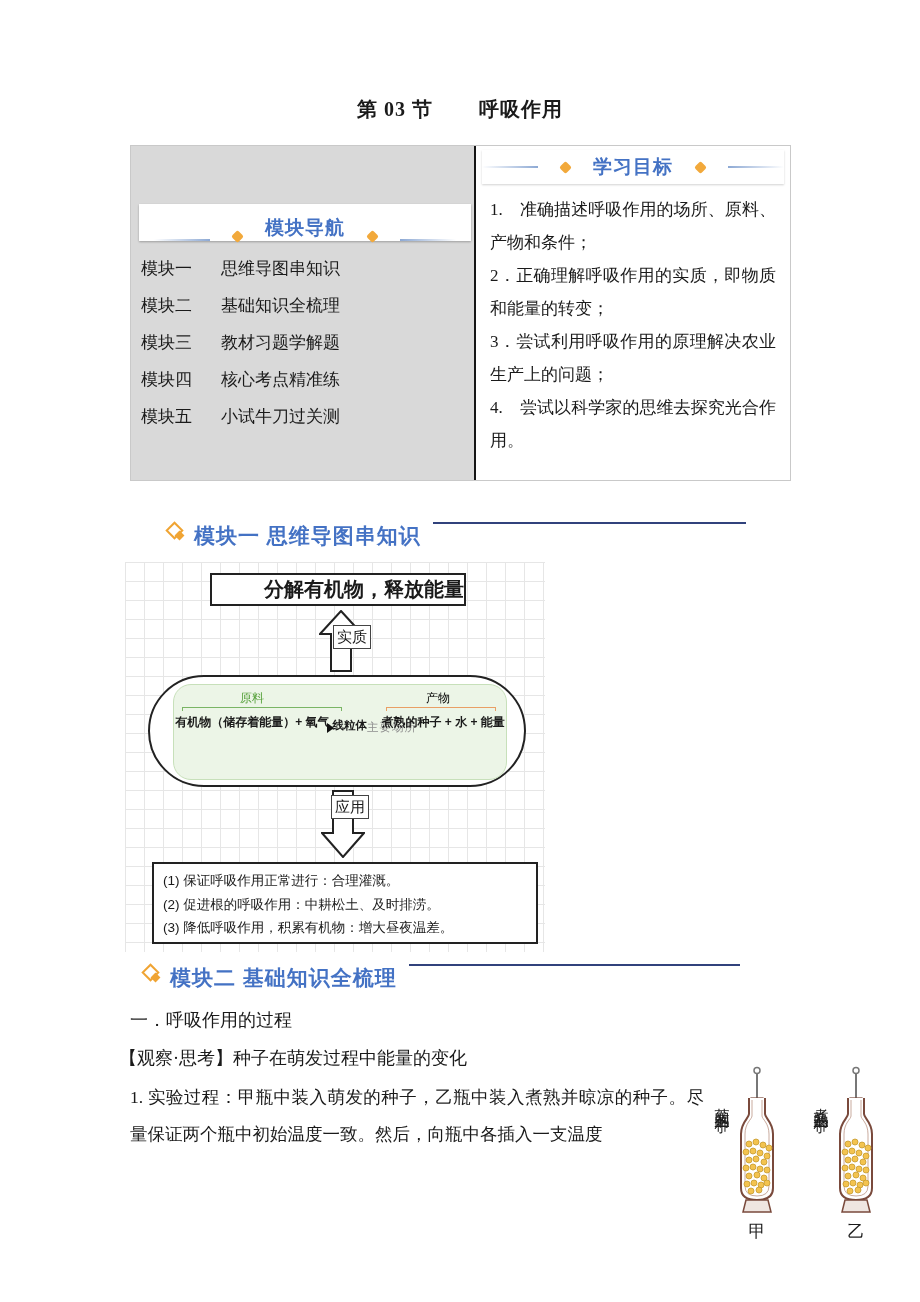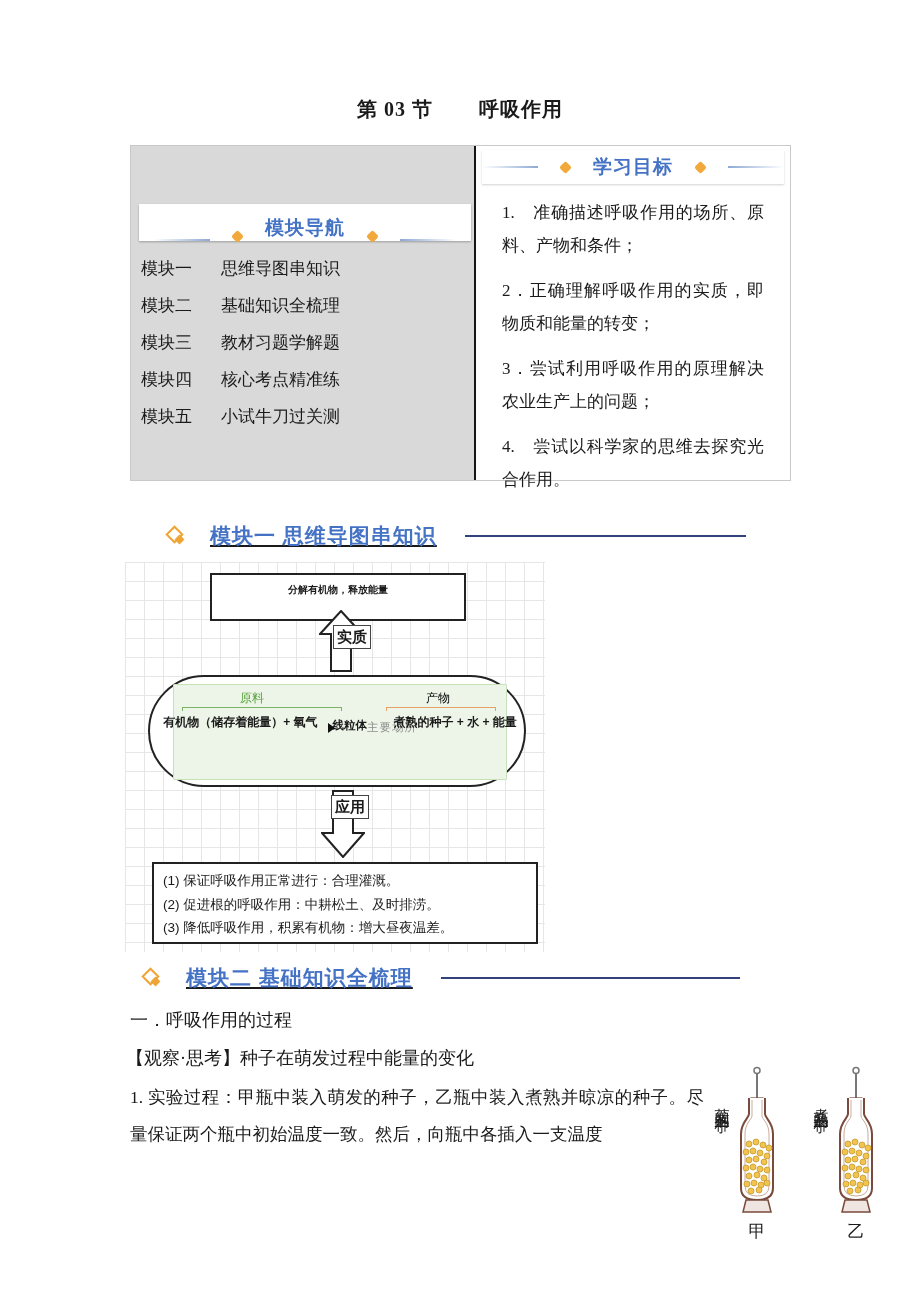--- a/index.html
+++ b/index.html
@@ -28,73 +28,73 @@
   .band-diamond { width:9px; height:9px; background:#f2a93b; border-radius:2px; transform:rotate(45deg); flex:0 0 auto; }
   .band-line { width:56px; height:2px; flex:0 0 auto; }
   .band-line.l { background:linear-gradient(90deg, rgba(141,169,212,0), #8da9d4); }
   .band-line.r { background:linear-gradient(270deg, rgba(141,169,212,0), #8da9d4); }
 
   .nav-list { position:absolute; left:10px; top:104px; right:6px; }
   .nav-item { display:flex; align-items:center; height:37px; font-size:17px; }
   .nav-label { width:80px; flex:0 0 auto; }
 
   .obj-list { margin-top:9px; font-size:17px; line-height:33px; text-align:justify; }
-  .obj-item { margin:12px; }
-
-  
-  .section-heading { position:absolute; display:flex; align-items:center; gap:24px;text-decoration:underline; }
+  .obj-item { margin:0; }
+
+  
+  .section-heading { position:absolute; display:flex; gap:8px; }
   .sec-icon { position:relative; width:20px; height:20px; flex:0 0 auto; }
   .sec-icon::before { content:""; position:absolute; left:2px; top:2px; width:9px; height:9px;
     border:2px solid #f0a433; transform:rotate(45deg); }
   .sec-icon::after { content:""; position:absolute; left:10px; top:10px; width:7px; height:7px;
     background:#f0a433; transform:rotate(45deg); }
   .sec-title { font-family:"Liberation Sans", sans-serif; font-weight:bold; font-size:21px;
     color:#4472c4; white-space:nowrap; letter-spacing:1px; }
   .sec-rule { flex:1; height:2px; background:#31427c; margin-left:4px; }
 
   
   .mindmap { position:absolute; left:125px; top:562px; width:420px; height:390px;
     font-family:"Liberation Sans", sans-serif;
     background-image: linear-gradient(#e6e6e6 1px, transparent 1px),
                       linear-gradient(90deg, #e6e6e6 1px, transparent 1px);
     background-size:19px 19px; }
-  .essence-box { position:absolute; left:85px; top:11px; width:256px; height:48px;
-    background:#fff; border:2px solid #222; text-align:center; line-height:29px;
-    font-weight:bold; font-size:10px; }
+  .essence-box { position:absolute; left:85px; top:11px; width:256px; height:33px;
+    background:#fff; border:2px solid #222; text-align:right; line-height:29px;
+    font-weight:bold; font-size:20px; }
   .block-arrow { position:absolute; }
-  .arrow-label { position:absolute; font-weight:bold; font-size:15px; background:#fff;
+  .arrow-label { position:absolute; font-weight:normal; font-size:15px; background:#fff;
     padding:0 3px; border:1px solid #444; line-height:22px; }
 
   .stadium { position:absolute; left:23px; top:113px; width:378px; height:112px;
     background:#fff; border:2px solid #222; border-radius:56px; }
   .gbox { position:absolute; left:23px; top:7px; width:334px; height:96px;
-    background:#ecf5e7; border:1px solid #c7e0ba; border-radius:1px; }
+    background:#ecf5e7; border:1px solid #c7e0ba; border-radius:18px; }
   .lab { position:absolute; top:6px; font-size:12px; line-height:14px; }
   .lab-raw { left:66px; color:#55a03a; }
   .lab-prod { left:252px; color:#000000; }
   .brace { position:absolute; top:22px; height:4px; border-top:1px solid; border-left:1px solid; border-right:1px solid; opacity:.75; }
   .brace-raw { left:8px; width:160px; border-color:#55a03a; }
   .brace-prod { left:212px; width:110px; border-color:#e8833a; }
   .equation { position:absolute; left:0; right:0; top:28px; display:flex;
-    justify-content:center; gap:15px; font-weight:bold; font-size:12px; }
+    justify-content:center; gap:3px; font-weight:bold; font-size:12px; }
   .eq-side { line-height:18px; white-space:nowrap; }
   .rxn { display:flex; flex-direction:row; align-items:center; width:46px; flex:0 0 auto; }
   .rxn-line { margin-top:8px; width:42px; height:2px; background:#111; position:relative; }
   .rxn-line::after { content:""; position:absolute; right:-2px; top:-4px;
     border-left:7px solid #111; border-top:5px solid transparent; border-bottom:5px solid transparent; }
   .rxn-cat { font-size:11.5px; font-weight:bold; margin-top:3px; white-space:nowrap; }
   .rxn-site { font-size:11.5px; font-weight:normal; color:#8f8f8f; margin-top:7px; white-space:nowrap; letter-spacing:1px; }
 
   .apps-box { position:absolute; left:27px; top:300px; width:386px; height:82px;
     background:#fff; border:2px solid #222; padding:5px 9px; }
   .app-line { font-weight:normal; font-size:13.5px; line-height:23.5px; white-space:nowrap; }
 
   
   .content-heading { position:absolute; left:130px; top:1008px; font-size:18px; }
-  .content-subheading { position:absolute; left:126px; top:1046px; font-size:18px; }
+  .content-subheading { position:absolute; left:119px; top:1046px; font-size:18px; }
   .content-paragraph { position:absolute; left:130px; top:1079px; width:574px;
     font-size:17.5px; line-height:37px; text-align:justify; }
 
   
   .figure { position:absolute; left:712px; top:1066px; display:flex; gap:28px; }
   .flask-group { display:flex; }
   .flask-label { writing-mode:vertical-rl; text-orientation:upright; font-size:15px;
     letter-spacing:3px; margin-top:30px; height:125px; }
   .flask-col { display:flex; flex-direction:column; align-items:center; }
   .flask-name { font-size:17px; margin-top:2px; }

